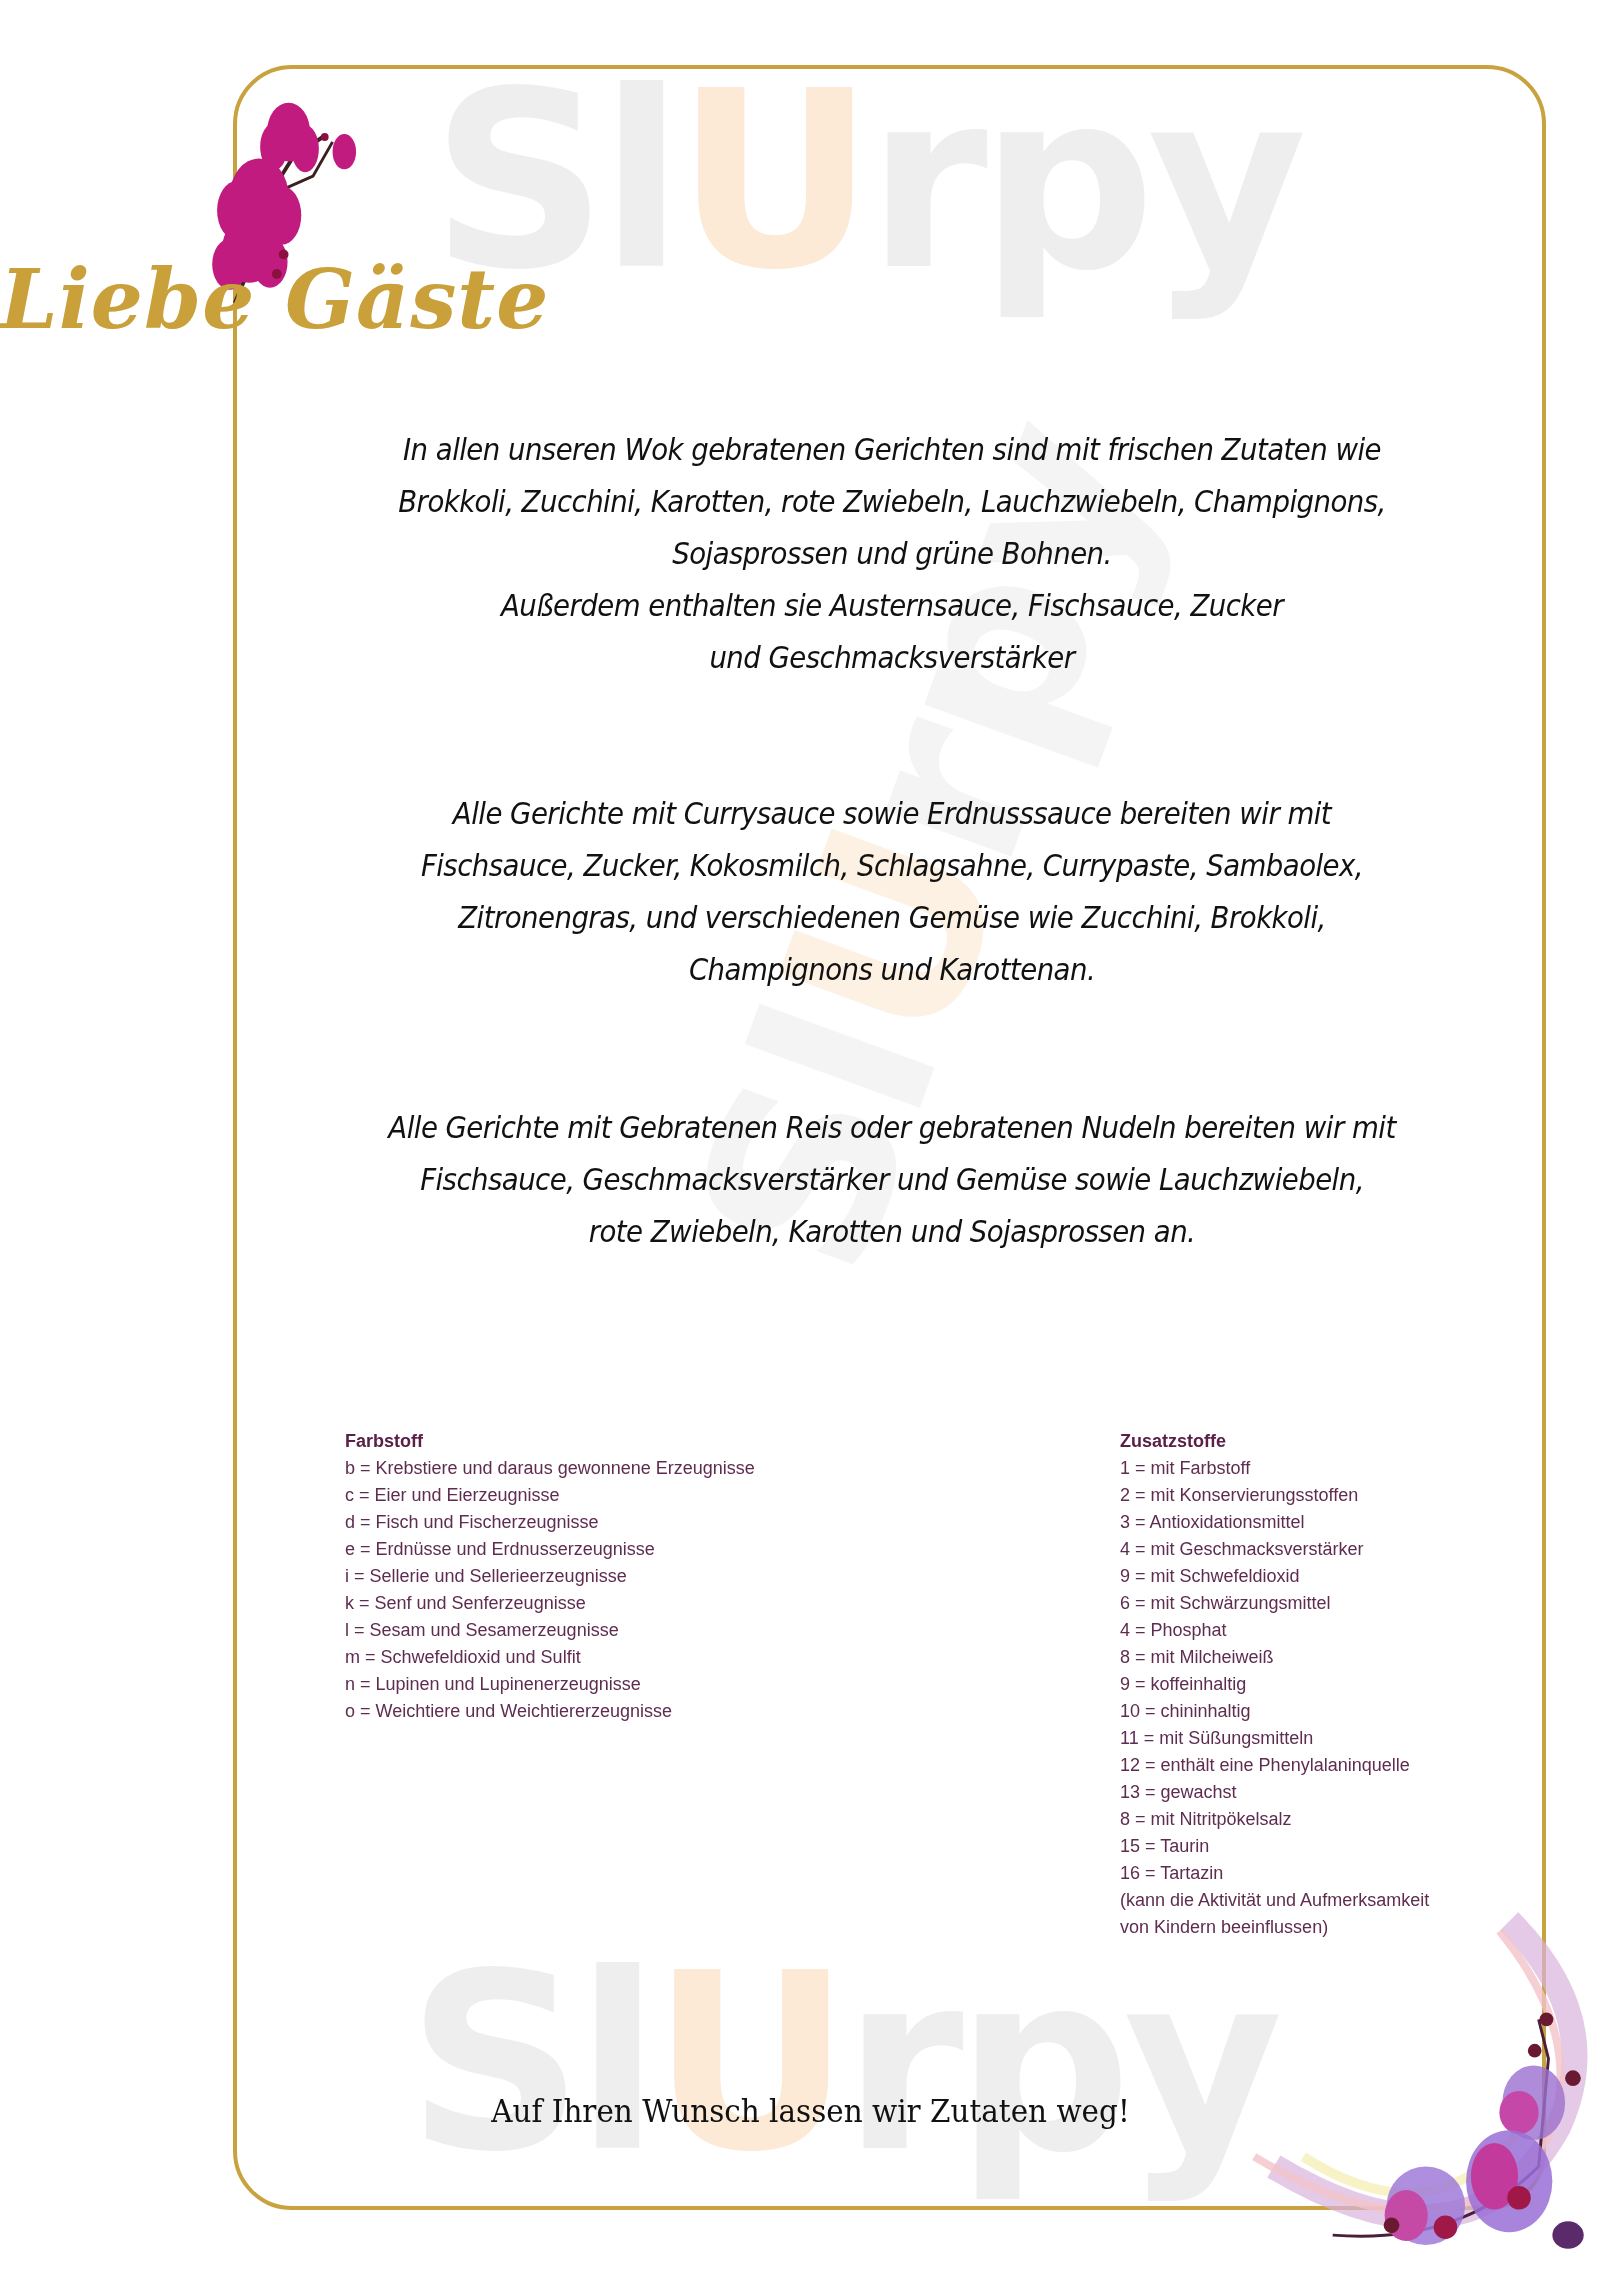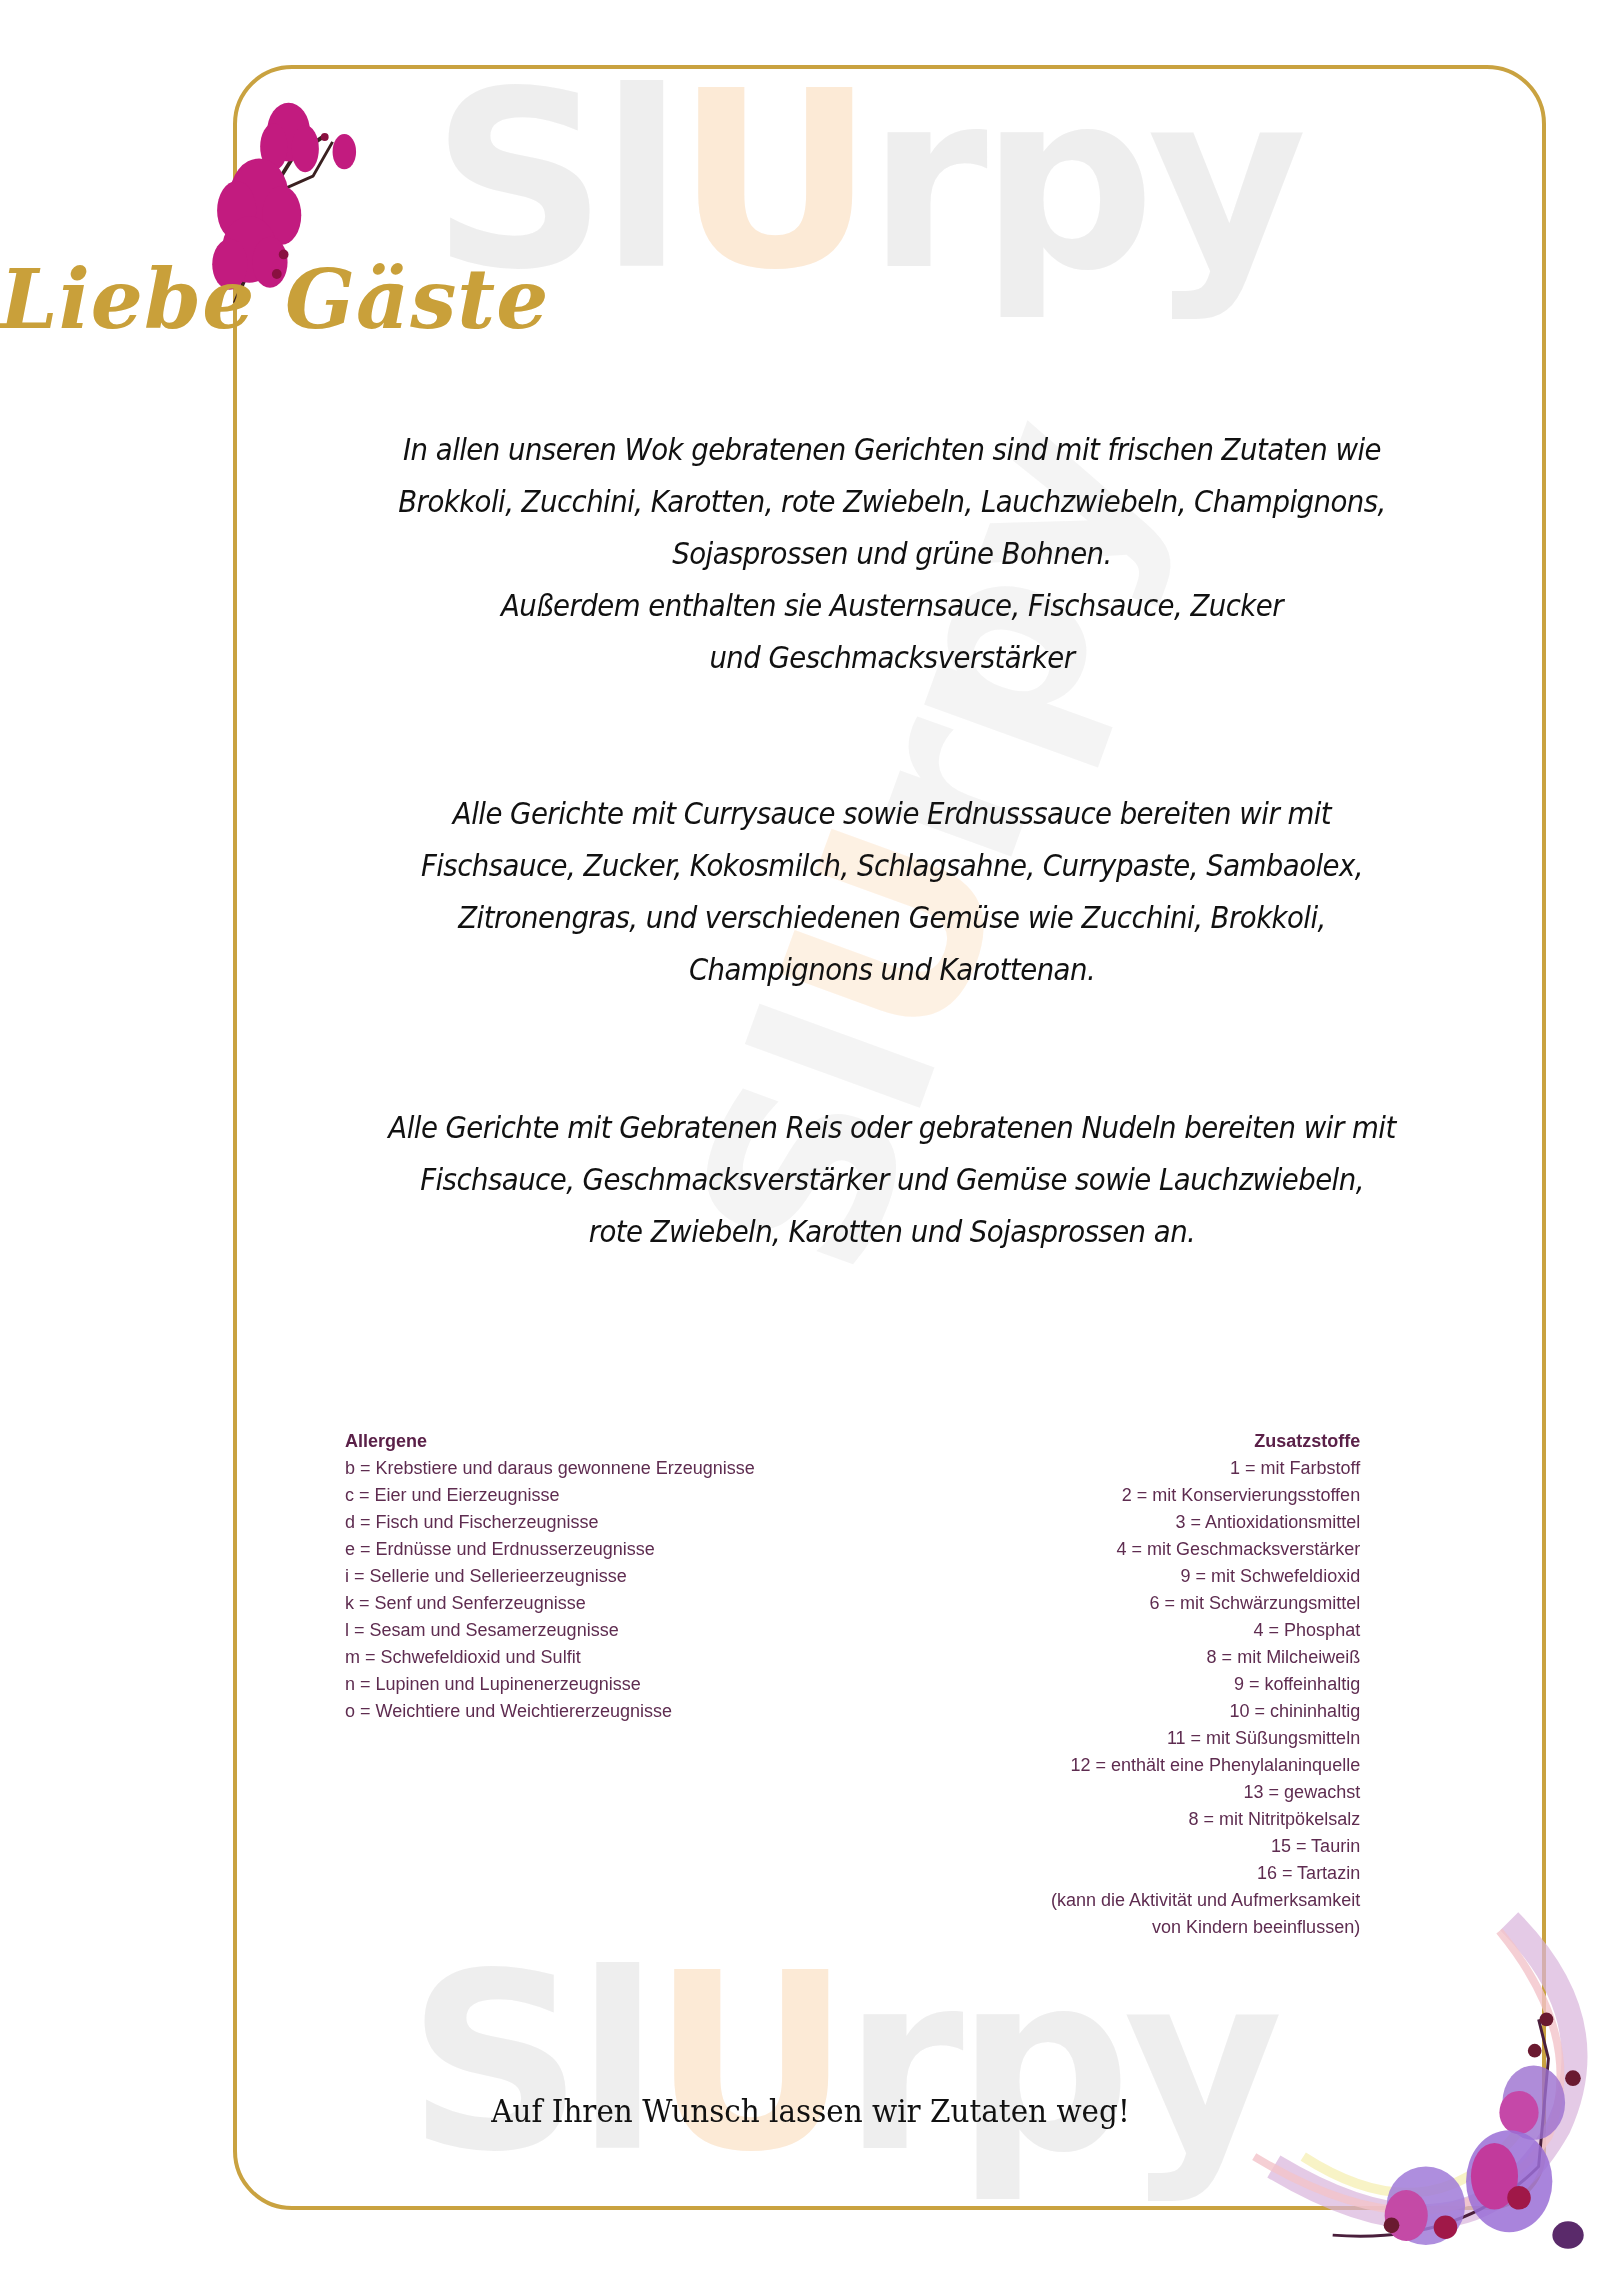--- a/index.html
+++ b/index.html
@@ -28,21 +28,21 @@
     font-family: "DejaVu Sans", sans-serif; font-style: italic; font-size: 30px; line-height: 52px; color: #111;
     letter-spacing: -0.6px; transform: scaleX(0.92); transform-origin: center;
   }
   .p1 { top: 424px; }
   .p2 { top: 788px; }
   .p3 { top: 1102px; }
 
   .list { position: absolute; font-family: "Liberation Sans", sans-serif; color: #5e2c50; font-size: 18px; line-height: 27px; }
   .list .hd { font-weight: bold; font-size: 18px; color: #5a2048; }
   .allergens { left: 345px; top: 1428px; }
-  .additives { left: 1051px; top: 1428px; text-align: right; }
+  .additives { left: 1120px; top: 1428px; }
 
   .closing {
     position: absolute; left: 0; right: 0; top: 2092px; text-align: center;
     font-family: "DejaVu Serif", serif; font-size: 32px; color: #111; letter-spacing: 0px; transform: scaleX(0.92);
   }
 
   .orchid-tl { position: absolute; left: 176px; top: 78px; width: 274px; height: 255px; }
   .orchid-br { position: absolute; left: 1215px; top: 1882px; width: 406px; height: 412px; }
 </style>
 </head>
@@ -118,21 +118,21 @@
   <div>Champignons und Karottenan.</div>
 </div>
 
 <div class="para p3">
   <div>Alle Gerichte mit Gebratenen Reis oder gebratenen Nudeln bereiten wir mit</div>
   <div>Fischsauce, Geschmacksverstärker und Gemüse sowie Lauchzwiebeln,</div>
   <div>rote Zwiebeln, Karotten und Sojasprossen an.</div>
 </div>
 
 <div class="list allergens">
-  <div class="hd">Allergene</div>
+  <div class="hd">Farbstoff</div>
   <div>b = Krebstiere und daraus gewonnene Erzeugnisse</div>
   <div>c = Eier und Eierzeugnisse</div>
   <div>d = Fisch und Fischerzeugnisse</div>
   <div>e = Erdnüsse und Erdnusserzeugnisse</div>
   <div>i = Sellerie und Sellerieerzeugnisse</div>
   <div>k = Senf und Senferzeugnisse</div>
   <div>l = Sesam und Sesamerzeugnisse</div>
   <div>m = Schwefeldioxid und Sulfit</div>
   <div>n = Lupinen und Lupinenerzeugnisse</div>
   <div>o = Weichtiere und Weichtiererzeugnisse</div>

